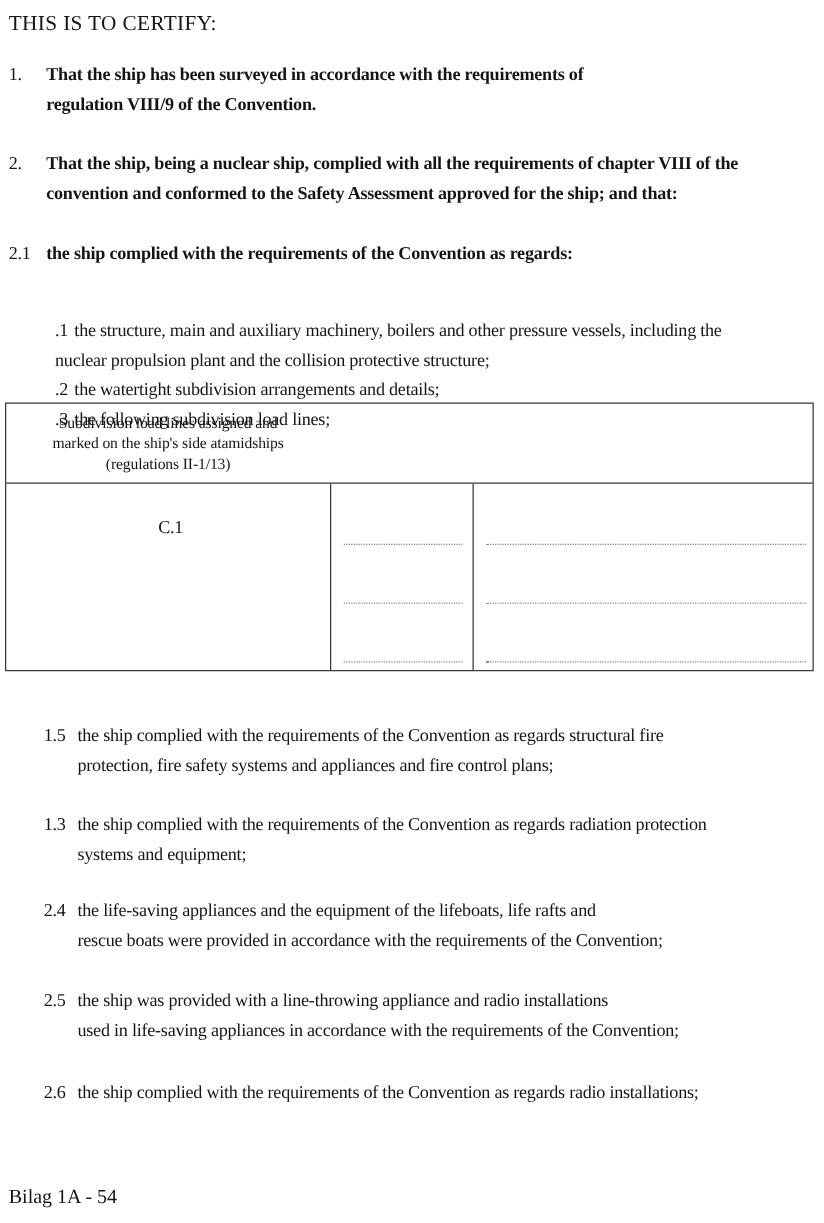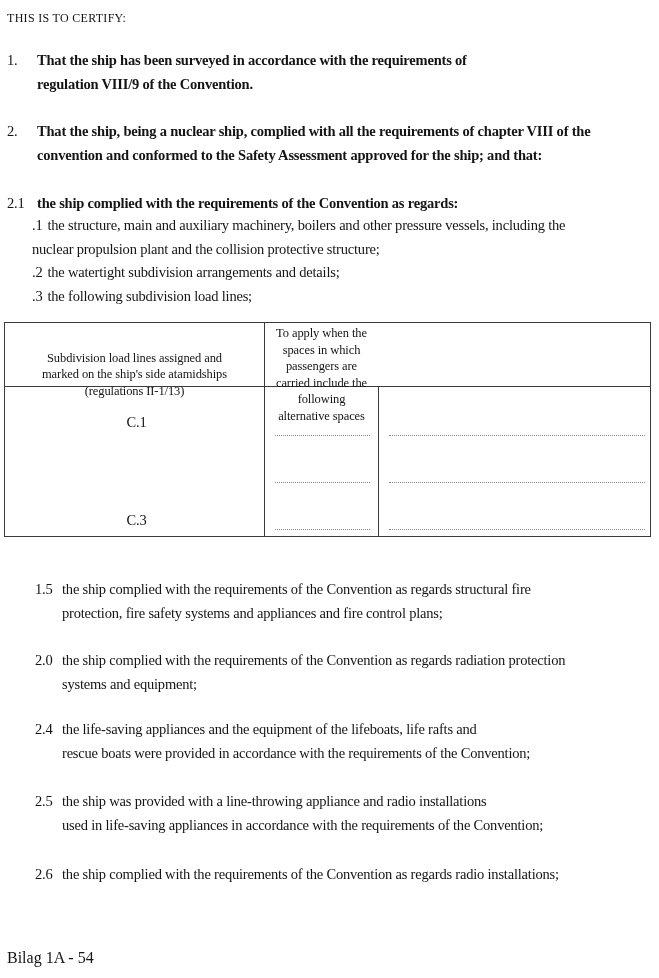--- a/index.html
+++ b/index.html
@@ -8,27 +8,27 @@
     background:#ffffff;
     position:relative;
     font-family:"Liberation Serif", serif;
     color:#141414;
     font-size:14.5px;
     line-height:23.5px;
     letter-spacing:-0.2px;
     overflow:hidden;
   }
   .abs { position:absolute; }
-  .heading { top:7px; left:7px; font-size:12px; letter-spacing:0.3px; }
+  .heading { top:7px; left:7px; font-size:17px; letter-spacing:0.3px; }
 
   .item { left:7px; right:0; display:flex; }
   .item .num { width:30px; flex:none; }
   .item .txt { flex:1; white-space:pre-line;font-weight:bold; }
 
-  .sub { left:32px; right:0; white-space:pre-line; }
+  .sub { left:44px; right:0; white-space:pre-line;margin-top:40px; }
   .sub .subnum { margin-right:5px; }
 
   .item2 { left:35px; right:0; display:flex; }
   .item2 .num { width:27px; flex:none; }
   .item2 .txt { flex:1; white-space:pre-line; }
 
   
   .lltable {
     top:322px; left:4px; width:647px; height:215px;
     border:1.6px solid #3a3a3a;
@@ -88,28 +88,24 @@
 
 <div class="sub abs" style="top:261px"><span class="subnum">.2</span><span>the watertight subdivision arrangements and details;</span></div>
 
 <div class="sub abs" style="top:285px"><span class="subnum">.3</span><span>the following subdivision load lines;</span></div>
 
 <div class="lltable abs">
   <div class="trow thead">
     <div class="cell c1 th">Subdivision load lines assigned and
 marked on the ship's side atamidships
 (regulations II-1/13)</div>
-    <div class="cell c3 th">To apply when the spaces in which
-passengers are carried include the
-following alternative spaces</div>
   </div>
   <div class="trow tbody">
     <div class="cell c1">
       <div class="clabel" style="top:24px">C.1</div>
-      <div class="clabel" style="top:122px">C.3</div>
     </div>
     <div class="cell c2">
       <div class="dotline" style="top:48px"></div>
       <div class="dotline" style="top:95px"></div>
       <div class="dotline" style="top:142px"></div>
     </div>
     <div class="cell c3">
       <div class="dotline" style="top:48px"></div>
       <div class="dotline" style="top:95px"></div>
       <div class="dotline" style="top:142px"></div>
@@ -117,21 +113,21 @@
   </div>
 </div>
 
 <div class="item2 abs" style="top:578px">
     <span class="num">1.5</span>
     <div class="txt">the ship complied with the requirements of the Convention as regards structural fire
 protection, fire safety systems and appliances and fire control plans;</div>
   </div>
 
 <div class="item2 abs" style="top:649px">
-    <span class="num">2.0</span>
+    <span class="num">1.3</span>
     <div class="txt">the ship complied with the requirements of the Convention as regards radiation protection
 systems and equipment;</div>
   </div>
 
 <div class="item2 abs" style="top:718px">
     <span class="num">2.4</span>
     <div class="txt">the life-saving appliances and the equipment of the lifeboats, life rafts and
 rescue boats were provided in accordance with the requirements of the Convention;</div>
   </div>
 

